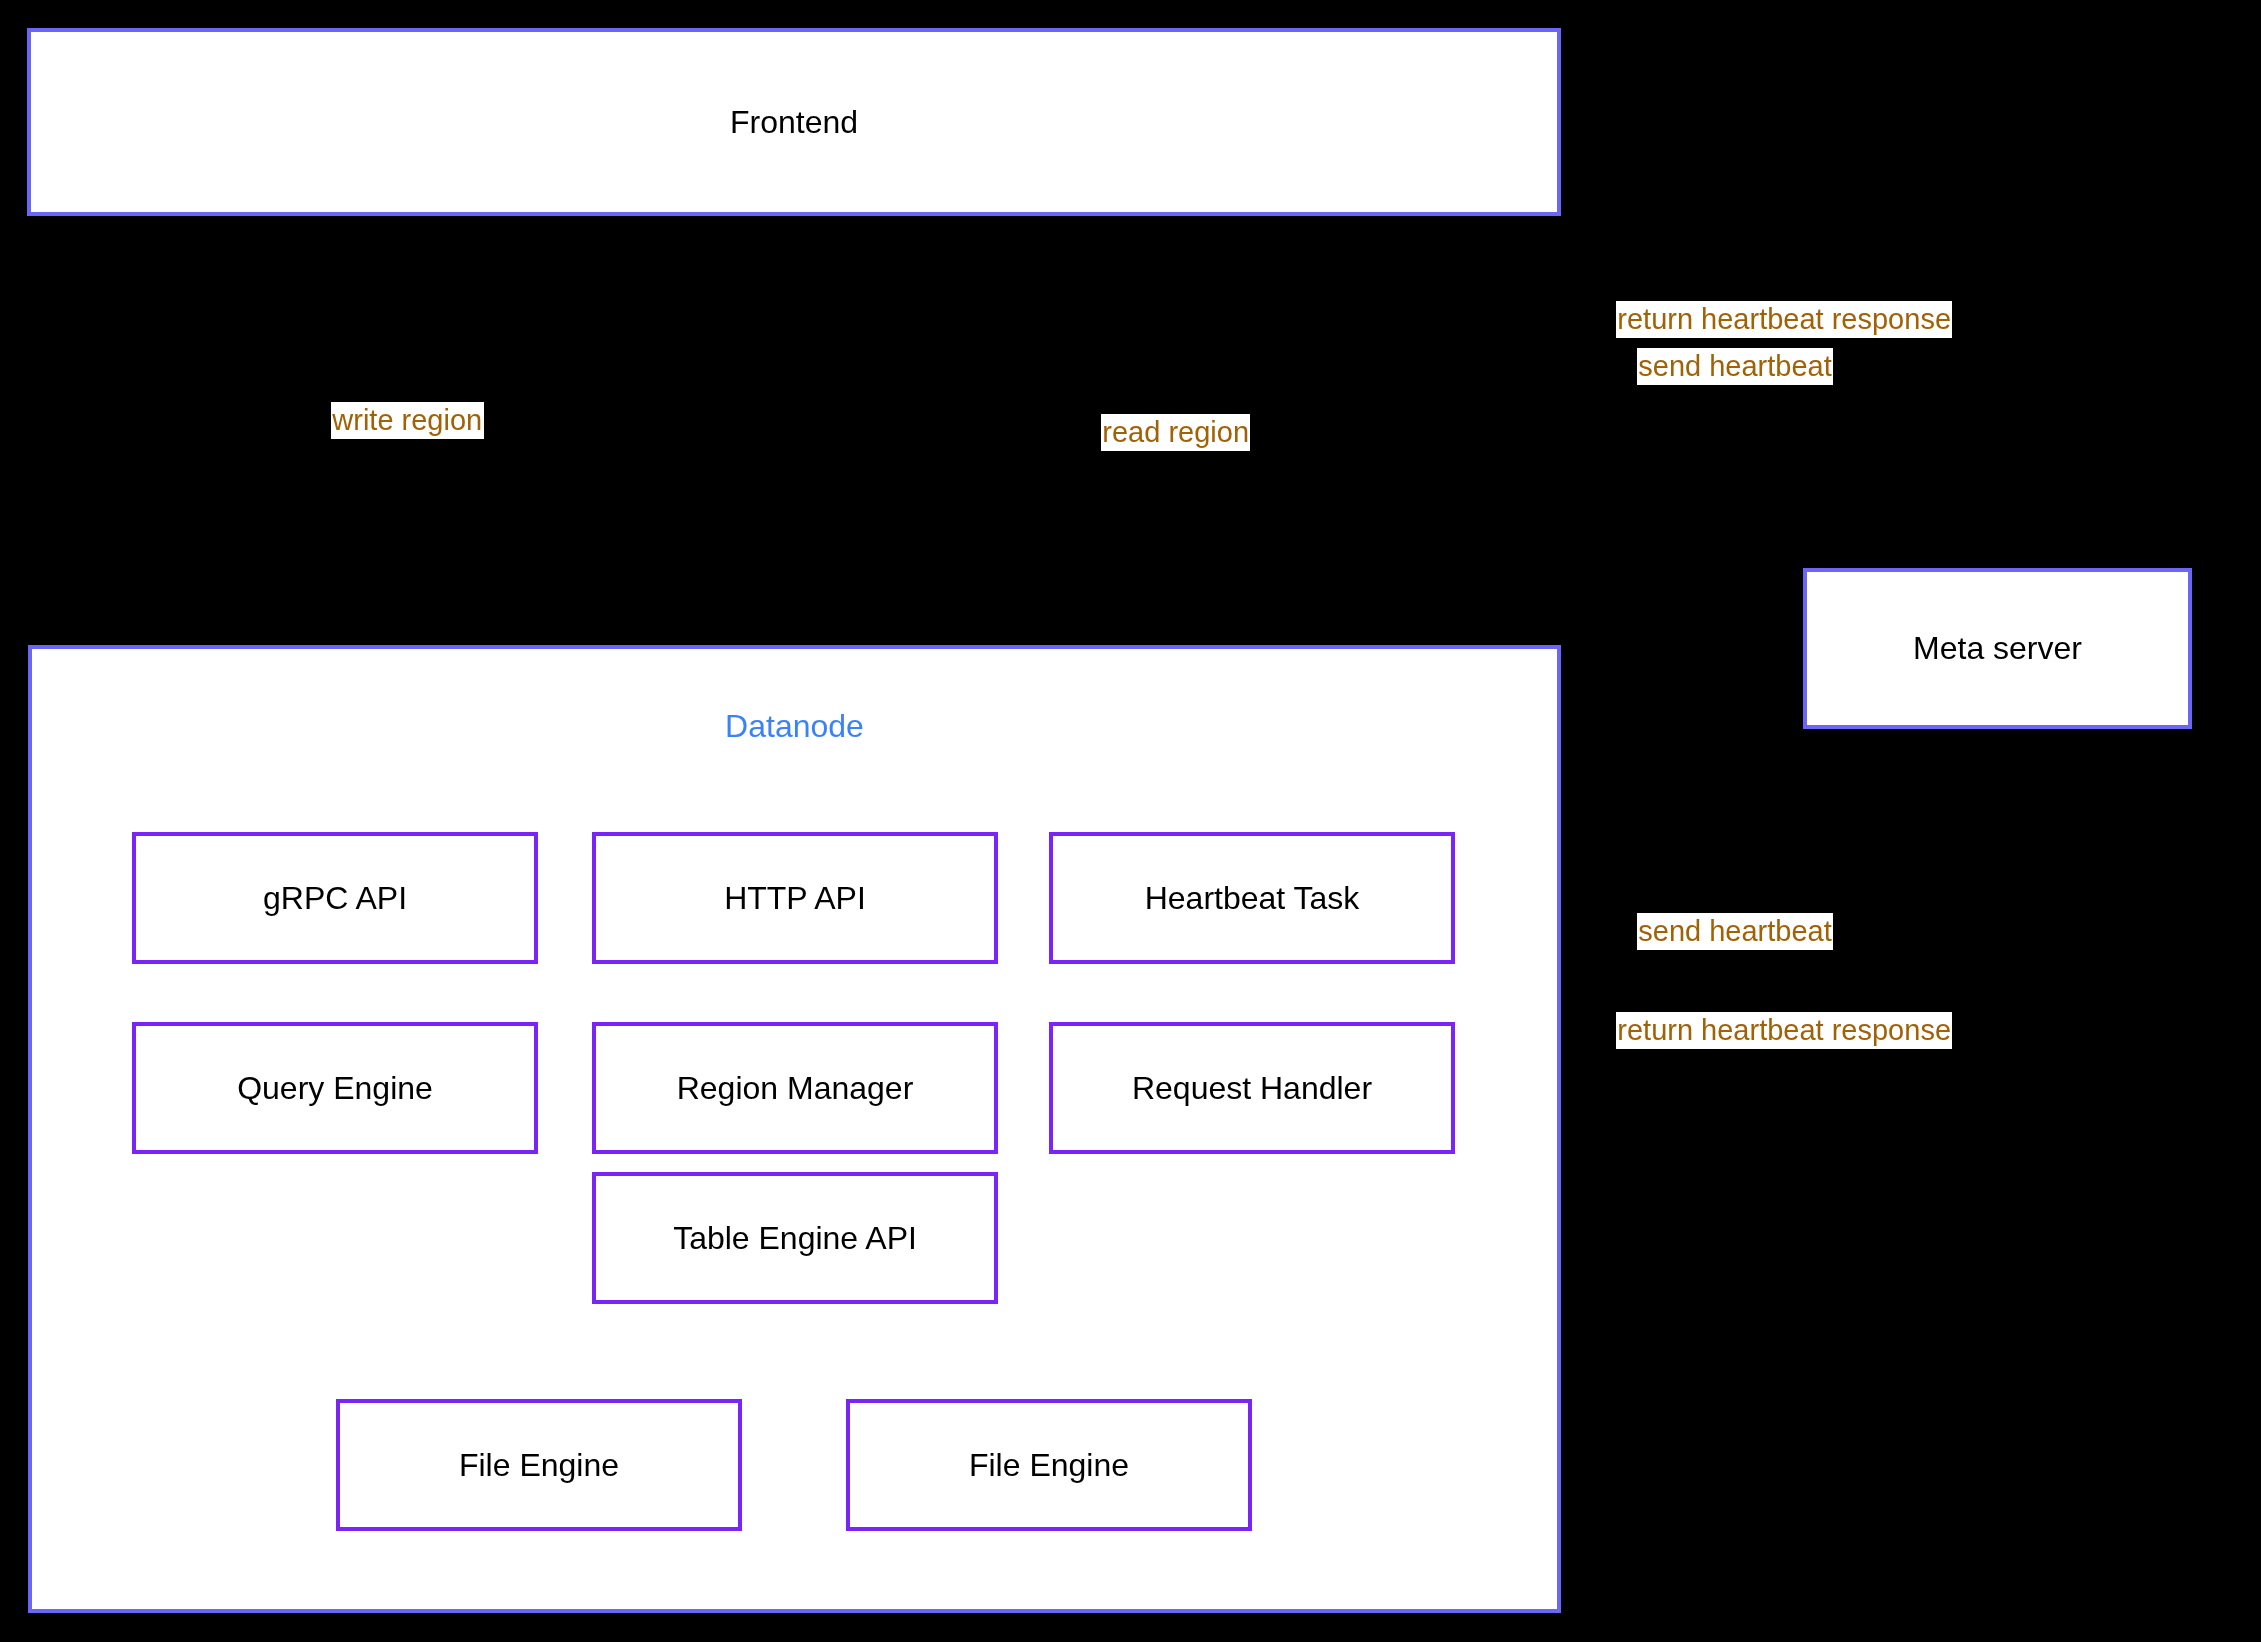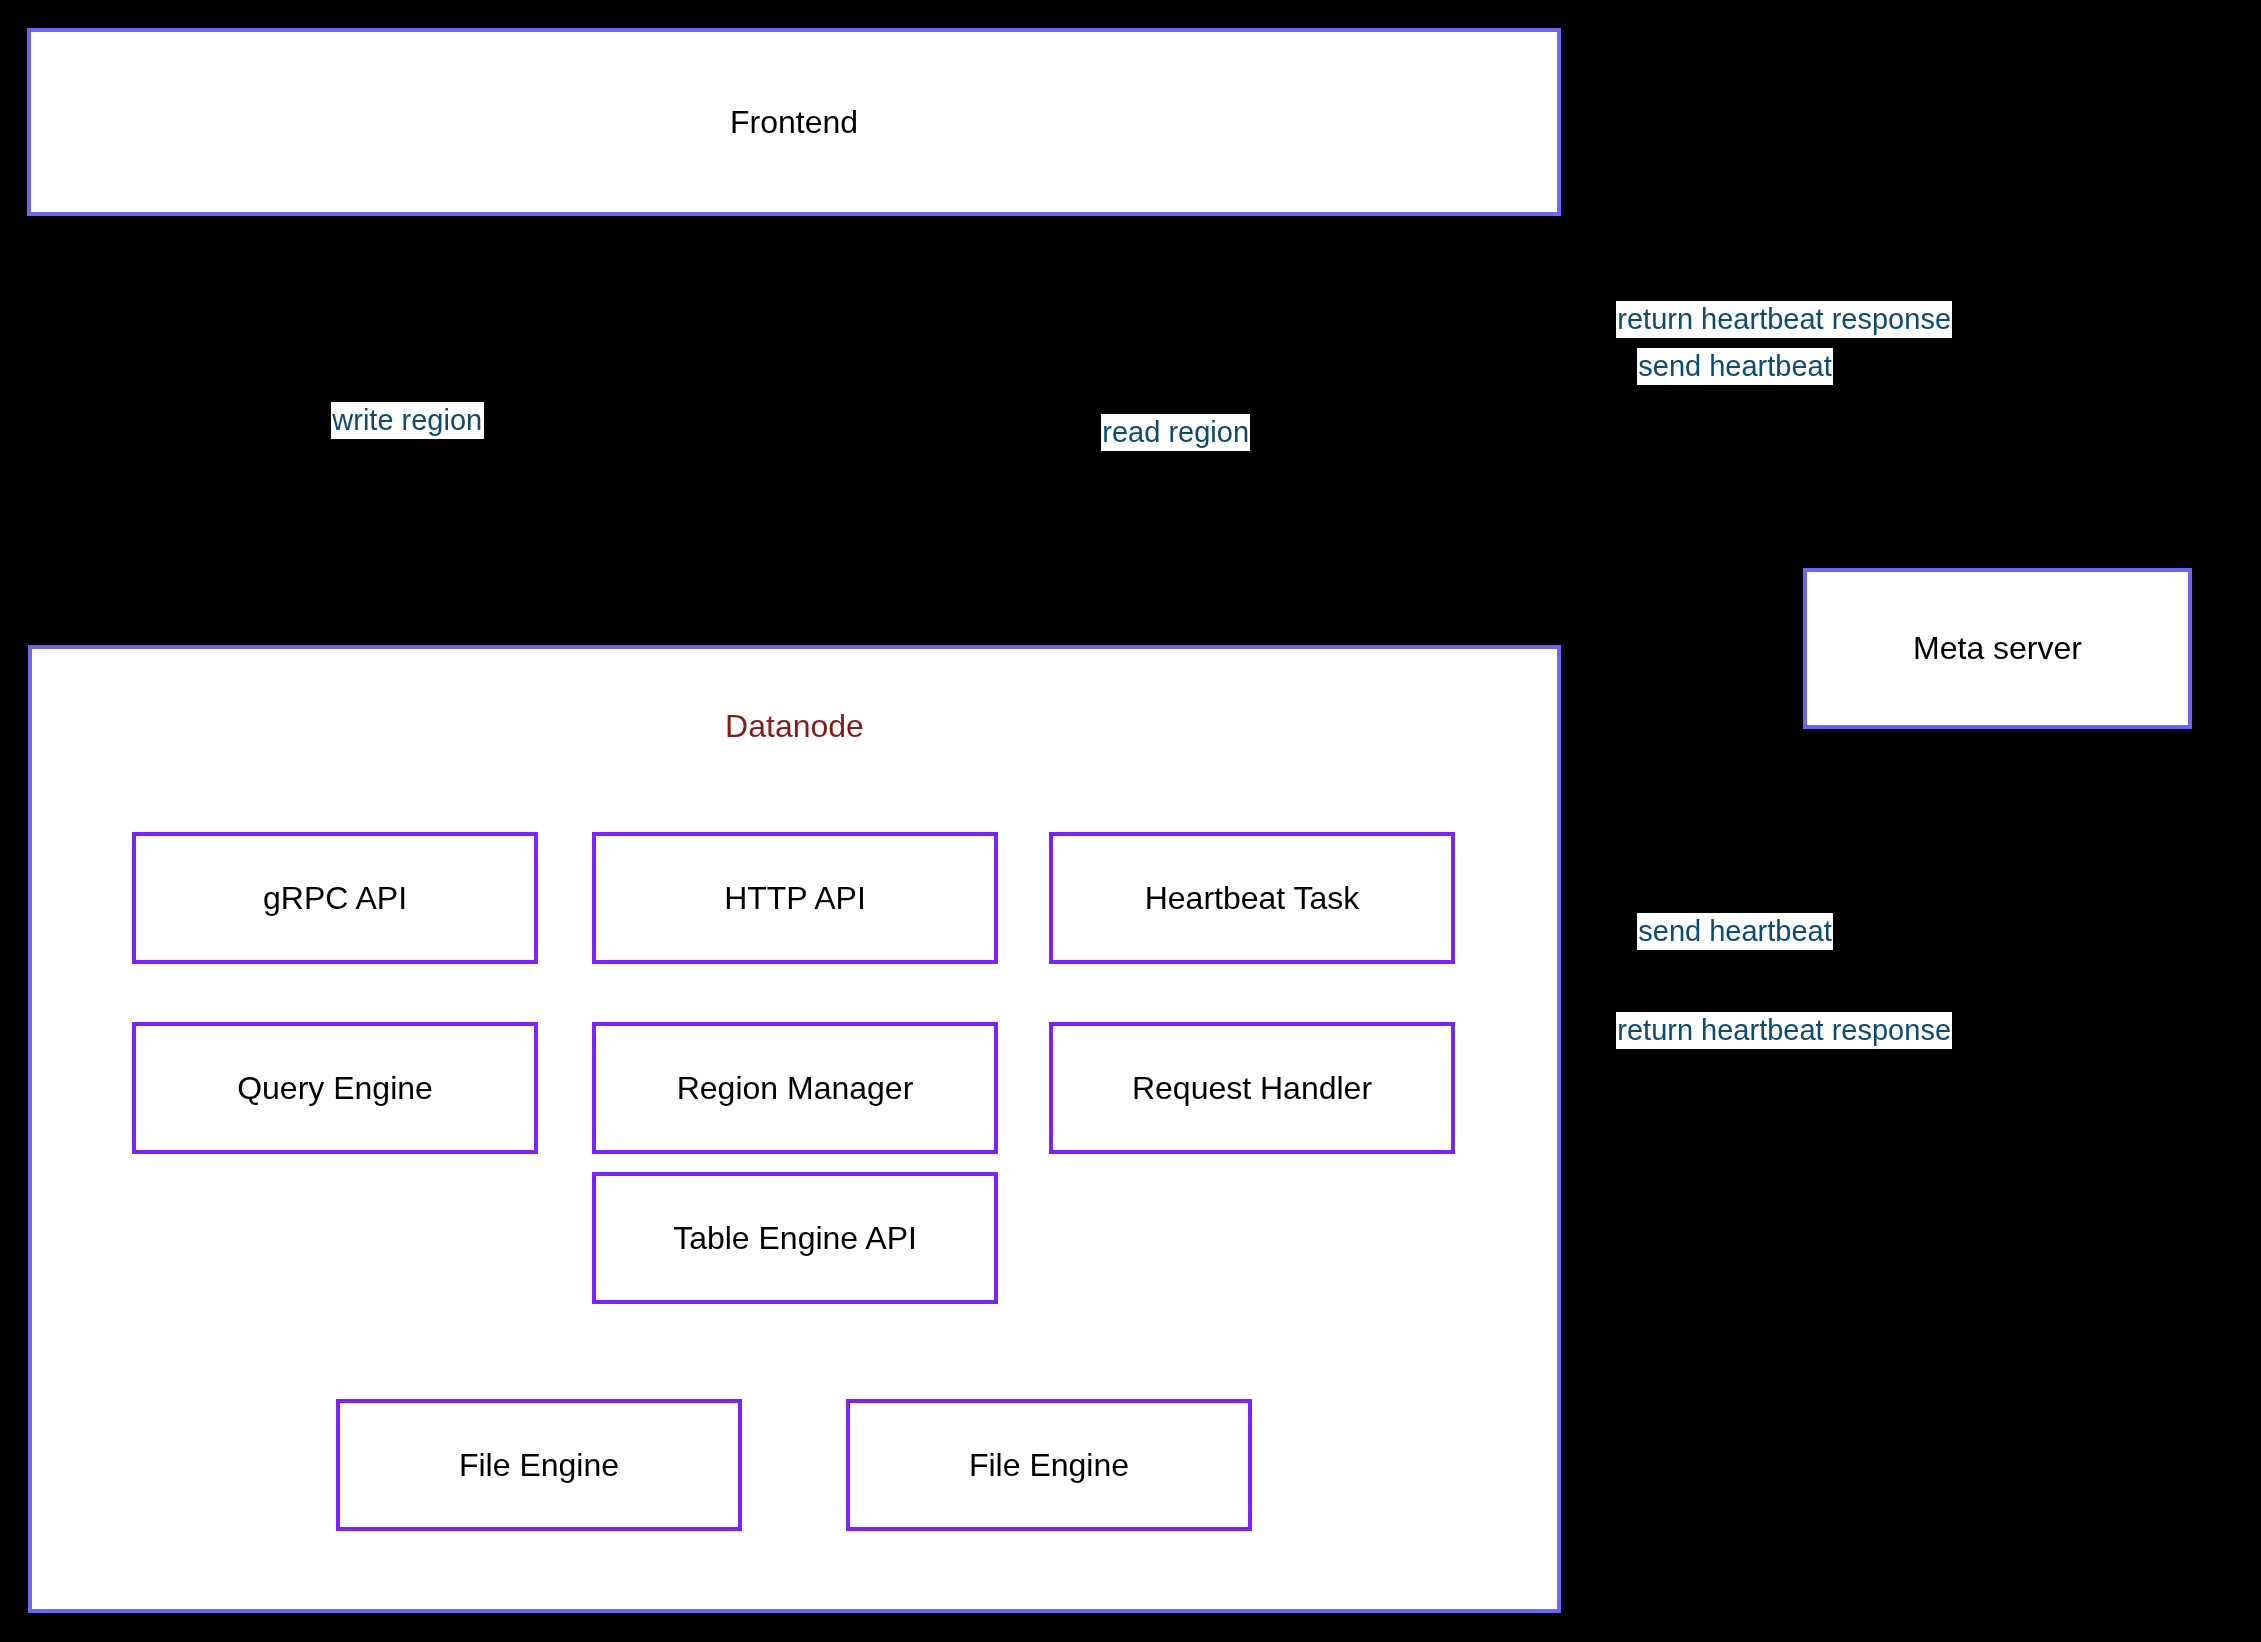--- a/index.html
+++ b/index.html
@@ -11,26 +11,26 @@
   #canvas{position:absolute;inset:0;width:2261px;height:1643px;}
   .node{
     position:absolute;background:#ffffff;
     box-sizing:border-box;
     display:flex;align-items:center;justify-content:center;
   }
   .outer-node{border:4px solid #6b66f5;}
   .inner-node{border:4px solid #7b24f8;}
   .node-title{
     position:absolute;left:0;right:0;
-    text-align:center;color:#7f1d1d;
+    text-align:center;color:#3b82f6;
     font-size:32px;line-height:1.1;
   }
   .inner-label{color:#000;font-size:32px;text-align:center;line-height:1.15;}
   .edge-label{
-    position:absolute;background:#ffffff;color:#0c4a6e;
+    position:absolute;background:#ffffff;color:#a16207;
     font-size:29px;line-height:1.18;white-space:nowrap;
     padding:1.3px 1.3px;box-sizing:border-box;
   }
   svg.links{position:absolute;inset:0;width:2261px;height:1643px;pointer-events:none;}
 </style>
 </head>
 <body>
 
 <div id="canvas">
 

